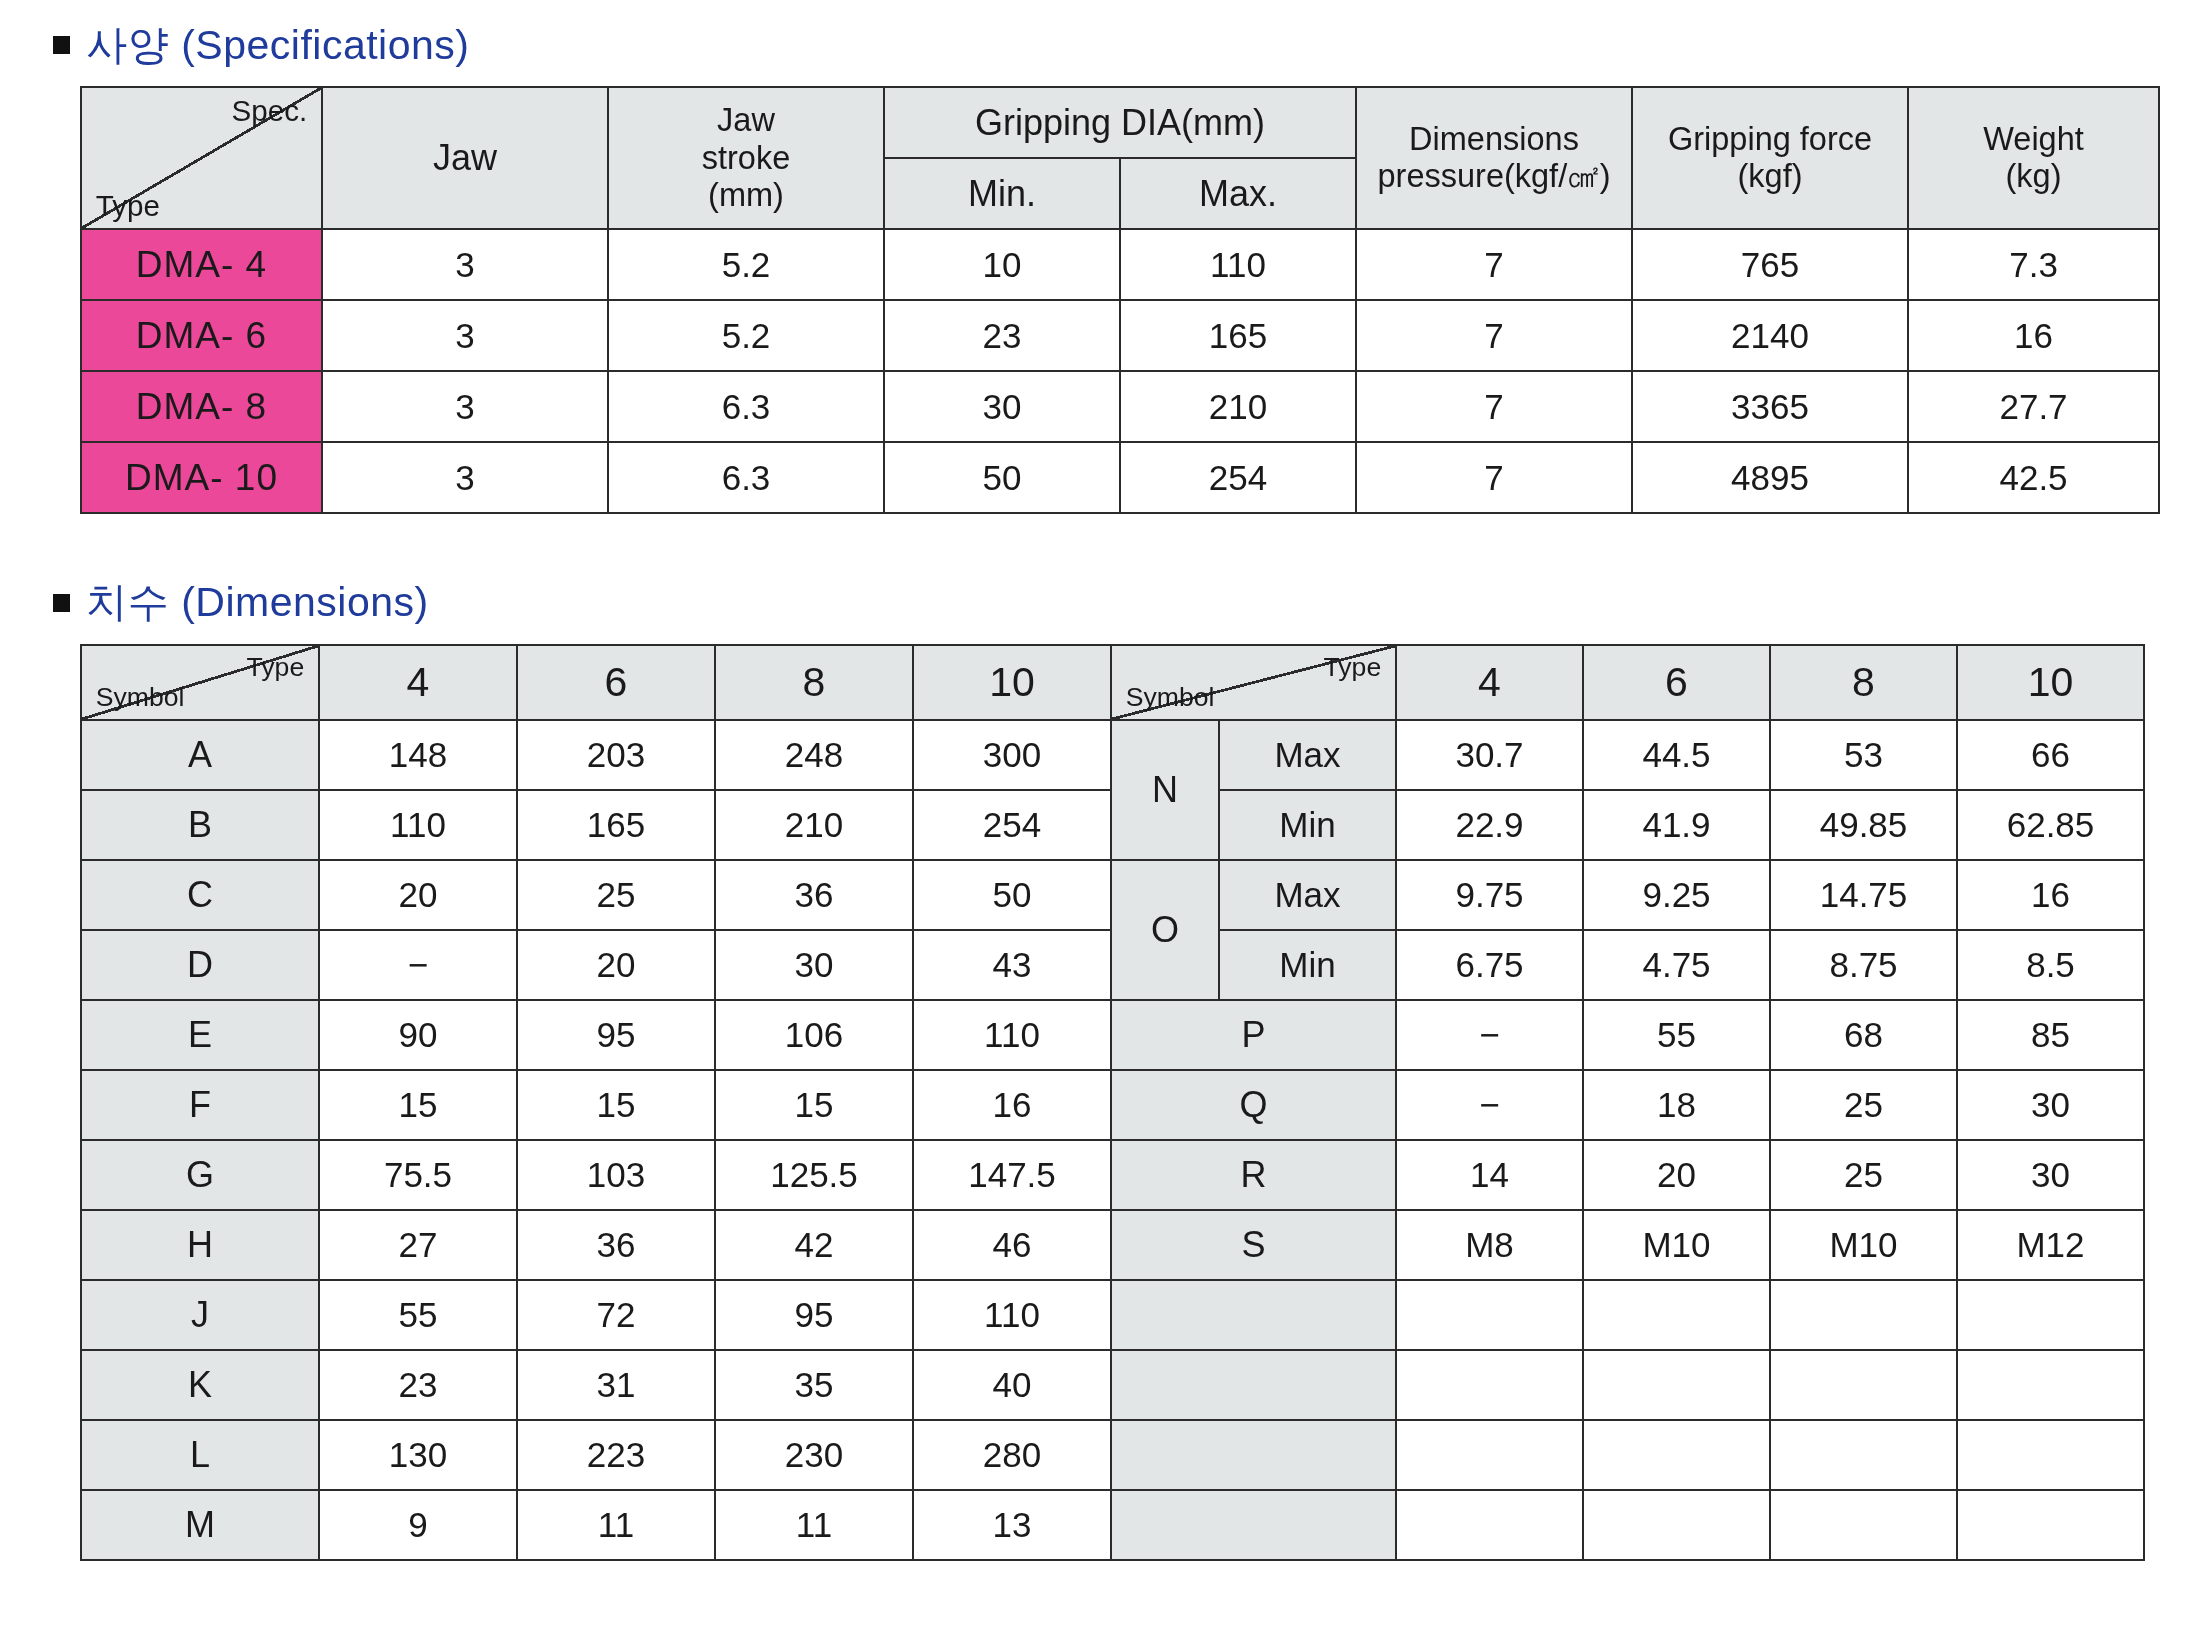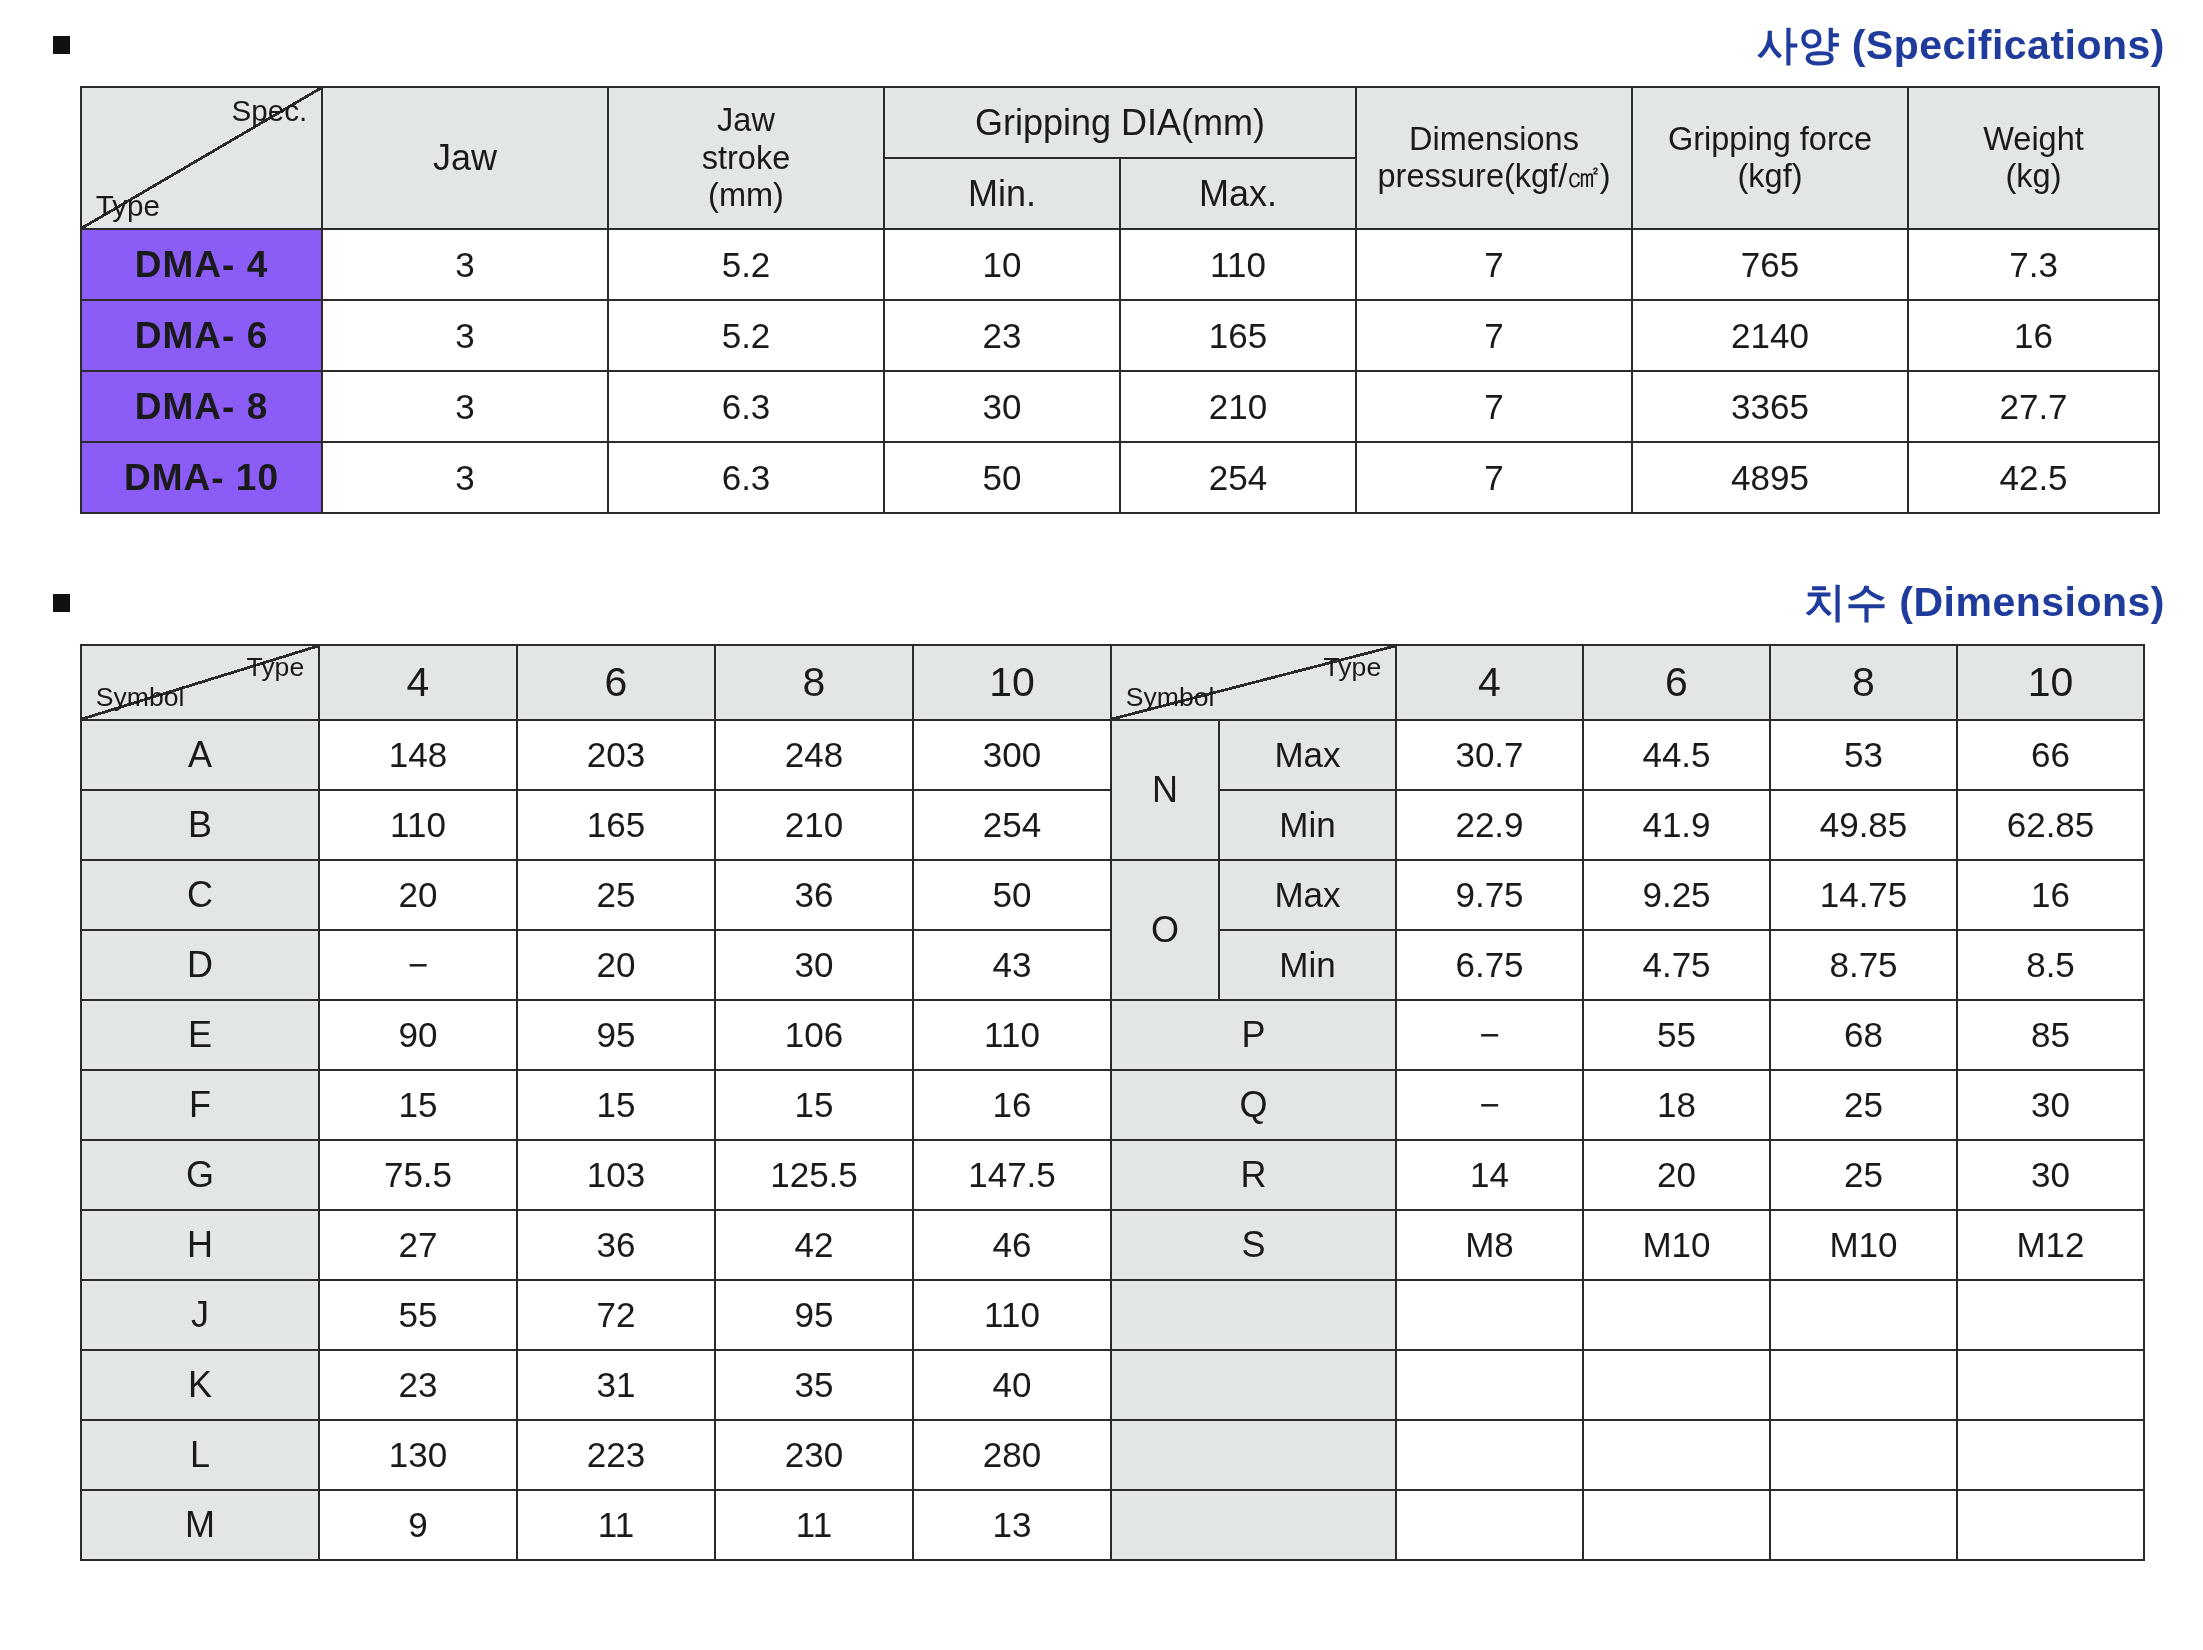--- a/index.html
+++ b/index.html
@@ -19,24 +19,23 @@
     box-sizing: border-box;
   }
 
   
   .section-heading {
     display: flex;
     align-items: center;
     gap: 13.8px;
     color: #1f3b9b;
     font-size: 41px;
-    font-weight: bold;
+    font-weight: normal;
     letter-spacing: 0.5px;
     margin: 0 0 13.8px 13.8px;
-    justify-content: space-between;
   }
   .section-heading .bullet {
     display: inline-block;
     width: 17.7px;
     height: 17.7px;
     background: #111111;
     margin-right: 2px;
   }
 
   
@@ -59,22 +58,21 @@
     width: 2079px;
     margin-left: 41px;
     margin-bottom: 61px;
   }
   #spec-table td { height: 69px; font-size: 35px; }
   #spec-table .hdr { font-size: 32.5px; line-height: 1.15; }
   #spec-table .hdr-big { font-size: 36px; }
   #spec-table .type-cell {
     font-size: 37px;
     letter-spacing: 1px;
-    background: #8b5cf6;
-    font-weight: bold;
+    background: #ec4899;
   }
   .corner {
     position: relative;
     background:
       linear-gradient(to bottom right,
         rgba(0,0,0,0) 0%, rgba(0,0,0,0) calc(50% - 1.4px),
         #2b2b2b calc(50% - 1.4px), #2b2b2b calc(50% + 1.4px),
         rgba(0,0,0,0) calc(50% + 1.4px), rgba(0,0,0,0) 100%);
     background-color: #e2e6e6;
   }

